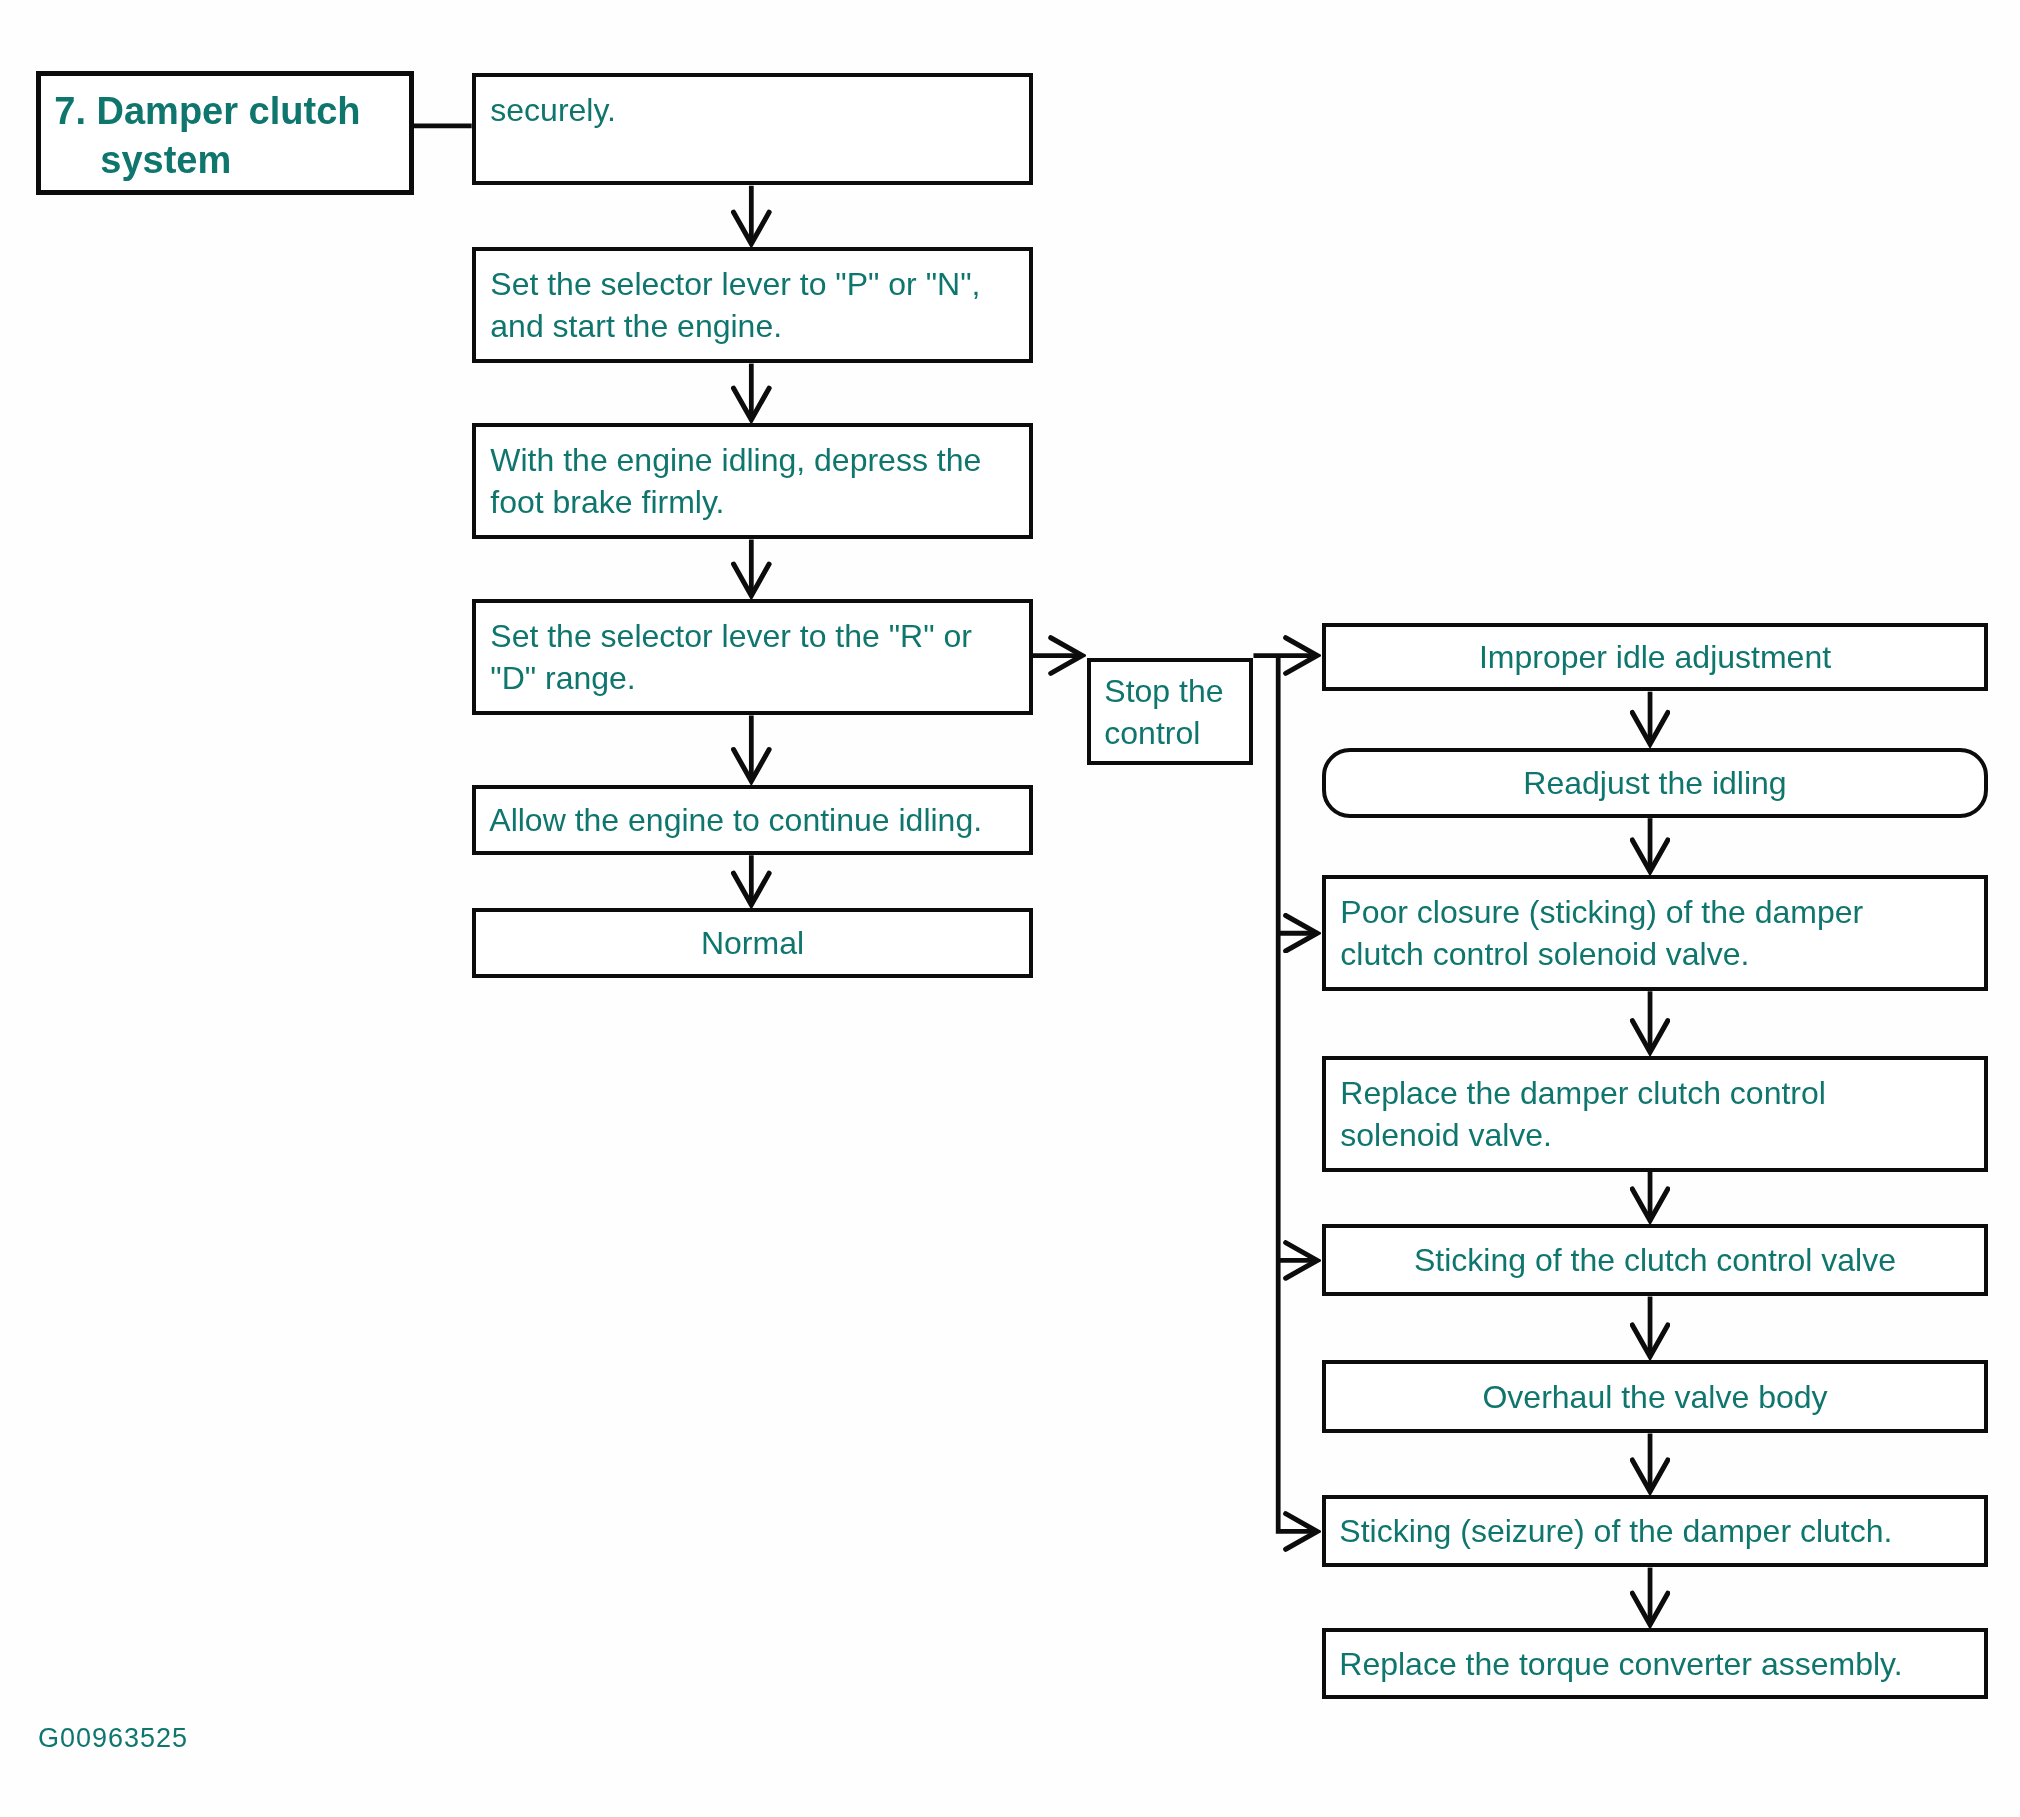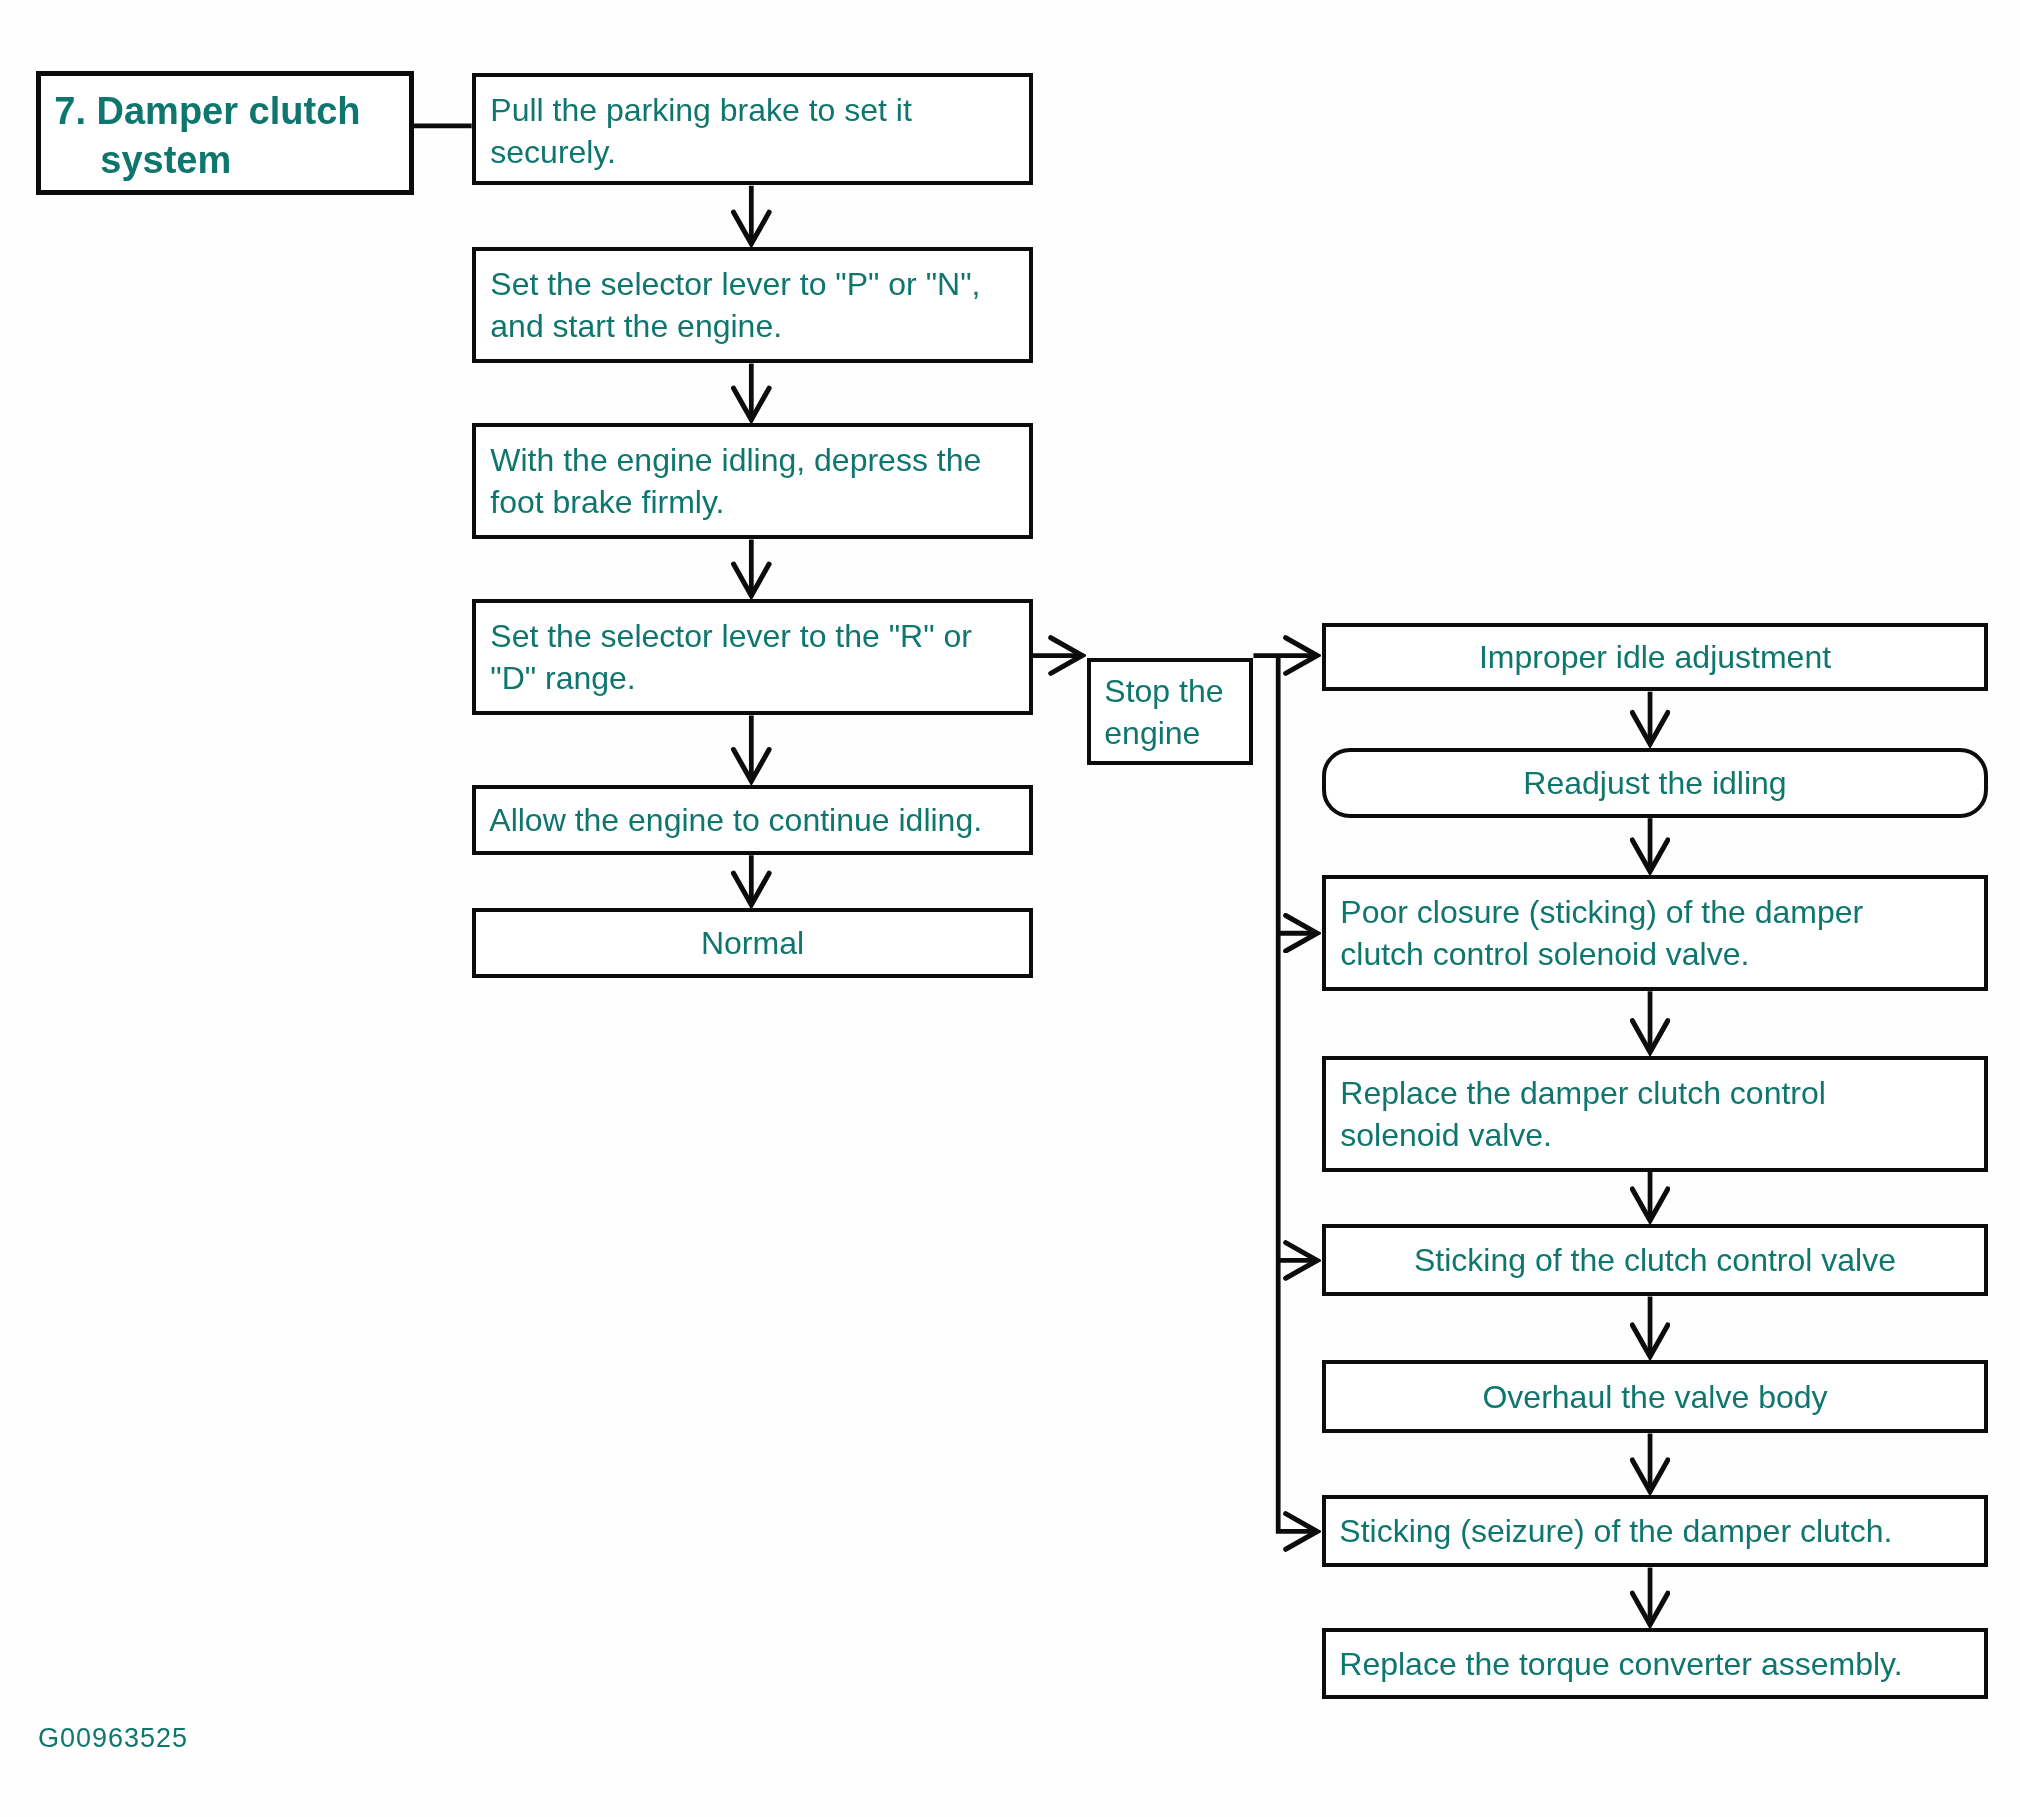--- a/index.html
+++ b/index.html
@@ -79,21 +79,20 @@
     <line class="ln" x1="1735" y1="1507" x2="1735" y2="1568" marker-end="url(#ah)"></line>
     <line class="ln" x1="1735" y1="1648" x2="1735" y2="1708" marker-end="url(#ah)"></line>
   </svg>
 
   <div class="box" id="title-box" style="left:36px; top:71px; width:378px; height:124px;">
     <span>7. Damper clutch</span>
     <span class="indent">system</span>
   </div>
 
   <div class="box pad" style="left:472px; top:73px; width:561px; height:112px;">
-    <span>Pull the parking brake to set it</span>
     <span>securely.</span>
   </div>
 
   <div class="box pad" style="left:472px; top:247px; width:561px; height:116px;">
     <span>Set the selector lever to "P" or "N",</span>
     <span>and start the engine.</span>
   </div>
 
   <div class="box pad" style="left:472px; top:423px; width:561px; height:116px;">
     <span>With the engine idling, depress the</span>
@@ -108,21 +107,21 @@
   <div class="box vcenter" style="left:472px; top:785px; width:561px; height:70px;">
     <span>Allow the engine to continue idling.</span>
   </div>
 
   <div class="box center" style="left:472px; top:908px; width:561px; height:70px;">
     <span>Normal</span>
   </div>
 
   <div class="box vcenter" style="left:1087px; top:618px; width:166px; height:107px;margin-top:40px;">
     <span>Stop the</span>
-    <span>engine</span>
+    <span>control</span>
   </div>
 
   <div class="box center" style="left:1322px; top:623px; width:666px; height:68px;">
     <span>Improper idle adjustment</span>
   </div>
 
   <div class="box center" style="left:1322px; top:748px; width:666px; height:70px;border-radius:28px;">
     <span>Readjust the idling</span>
   </div>
 

